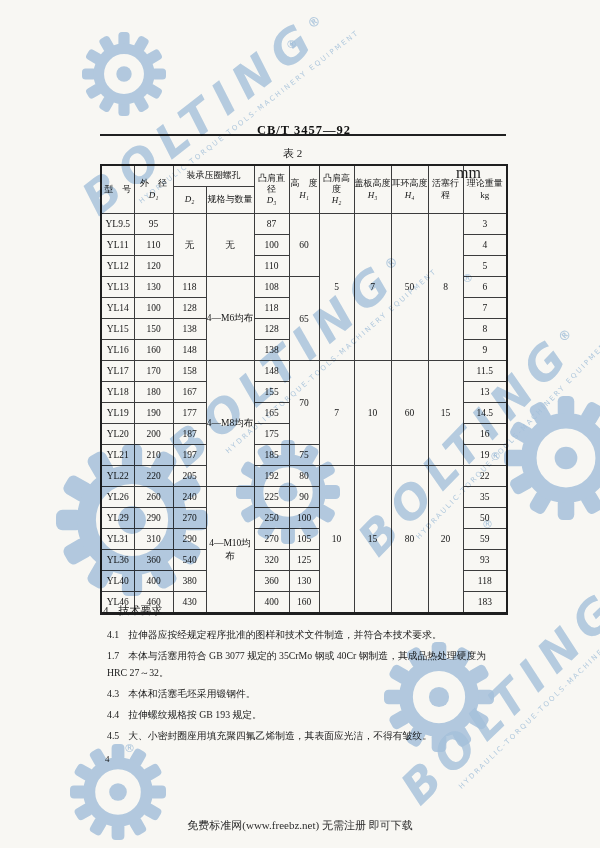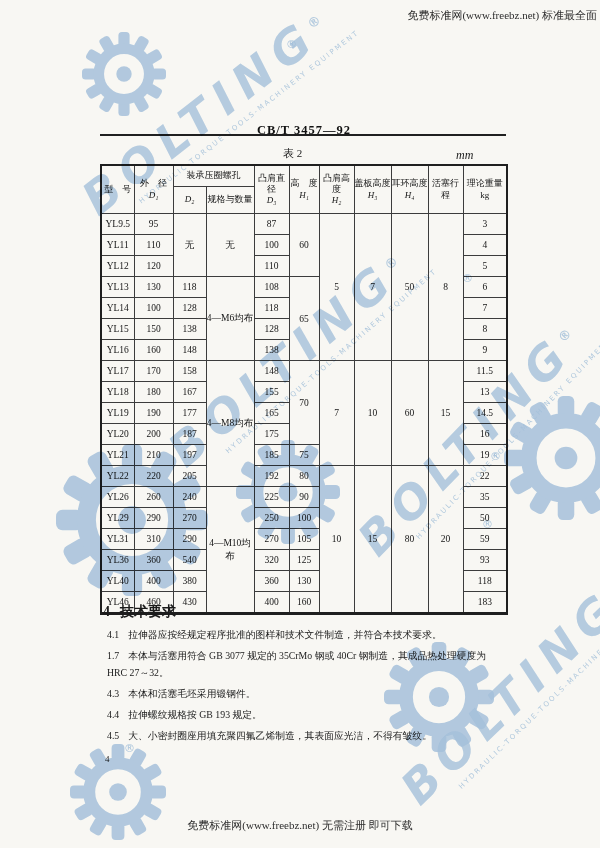--- a/index.html
+++ b/index.html
@@ -31,49 +31,48 @@
   .r3{left:490px;top:450px;}
   .r4{left:482px;top:518px;}
   .r5{left:124px;top:742px;}
   
   .content{position:absolute;inset:0;z-index:2;}
   .top-note{position:absolute;top:8px;right:3px;font-size:11px;color:#2c2c2c;}
   .doc-num{position:absolute;left:257px;top:116px;font-size:12.5px;font-weight:bold;
            letter-spacing:1px;color:#111;margin-top:7px;}
   .rule{position:absolute;left:100px;top:134px;width:406px;height:2px;background:#202020;}
   .tbl-caption{position:absolute;left:283px;top:146px;font-size:11px;}
-  .tbl-unit{position:absolute;left:456px;top:148px;font-size:12px;font-style:italic;}
+  .tbl-unit{position:absolute;left:456px;top:164px;font-size:16px;}
   
   table.spec{position:absolute;left:100px;top:164px;width:406px;border-collapse:collapse;
              table-layout:fixed;font-size:9.5px;color:#151515;
              border:2px solid #1f1f1f;border-bottom-width:3px;}
   table.spec th,table.spec td{border:1px solid #3c3c3c;text-align:center;vertical-align:middle;
              padding:0;font-weight:normal;overflow:hidden;}
   table.spec thead th{font-size:9px;line-height:1.25;}
   table.spec thead .sub{font-style:italic;font-size:9px;}
   table.spec tbody td{height:20px;}
   col.c1{width:33px}col.c2{width:39px}col.c3{width:33px}col.c4{width:48px}
   col.c5{width:35px}col.c6{width:30px}col.c7{width:35px}col.c8{width:37px}
   col.c9{width:37px}col.c10{width:35px}col.c11{width:44px}
   
-  .sec-title{position:absolute;left:103px;top:603px;font-size:14px;font-weight:bold;}
+  .sec-title{position:absolute;left:103px;top:603px;font-size:11px;font-weight:normal;}
   .sec-title .gap{display:inline-block;width:10px;}
   .items{position:absolute;left:103px;top:622px;width:404px;font-size:9.8px;line-height:17px;}
   .items p{margin:4px;}
   .items .no{margin-right:9px;}
   .pageno{position:absolute;left:105px;top:754px;font-size:9px;}
   .footer{position:absolute;left:0;top:818px;width:100%;text-align:center;font-size:11px;color:#2c2c2c;}
 </style>
 </head>
 <body>
 
 <div class="page">
 
   <div class="content">
-    <div class="top-note">免费标准网(www.freebz.net) 标准最全面</div>
     <div class="doc-num">CB/T 3457—92</div>
     <div class="rule"></div>
     <div class="tbl-caption">表 2</div>
     <div class="tbl-unit">mm</div>
 
     <table class="spec">
       <colgroup>
         <col class="c1">
           <col class="c2">
           <col class="c3">

